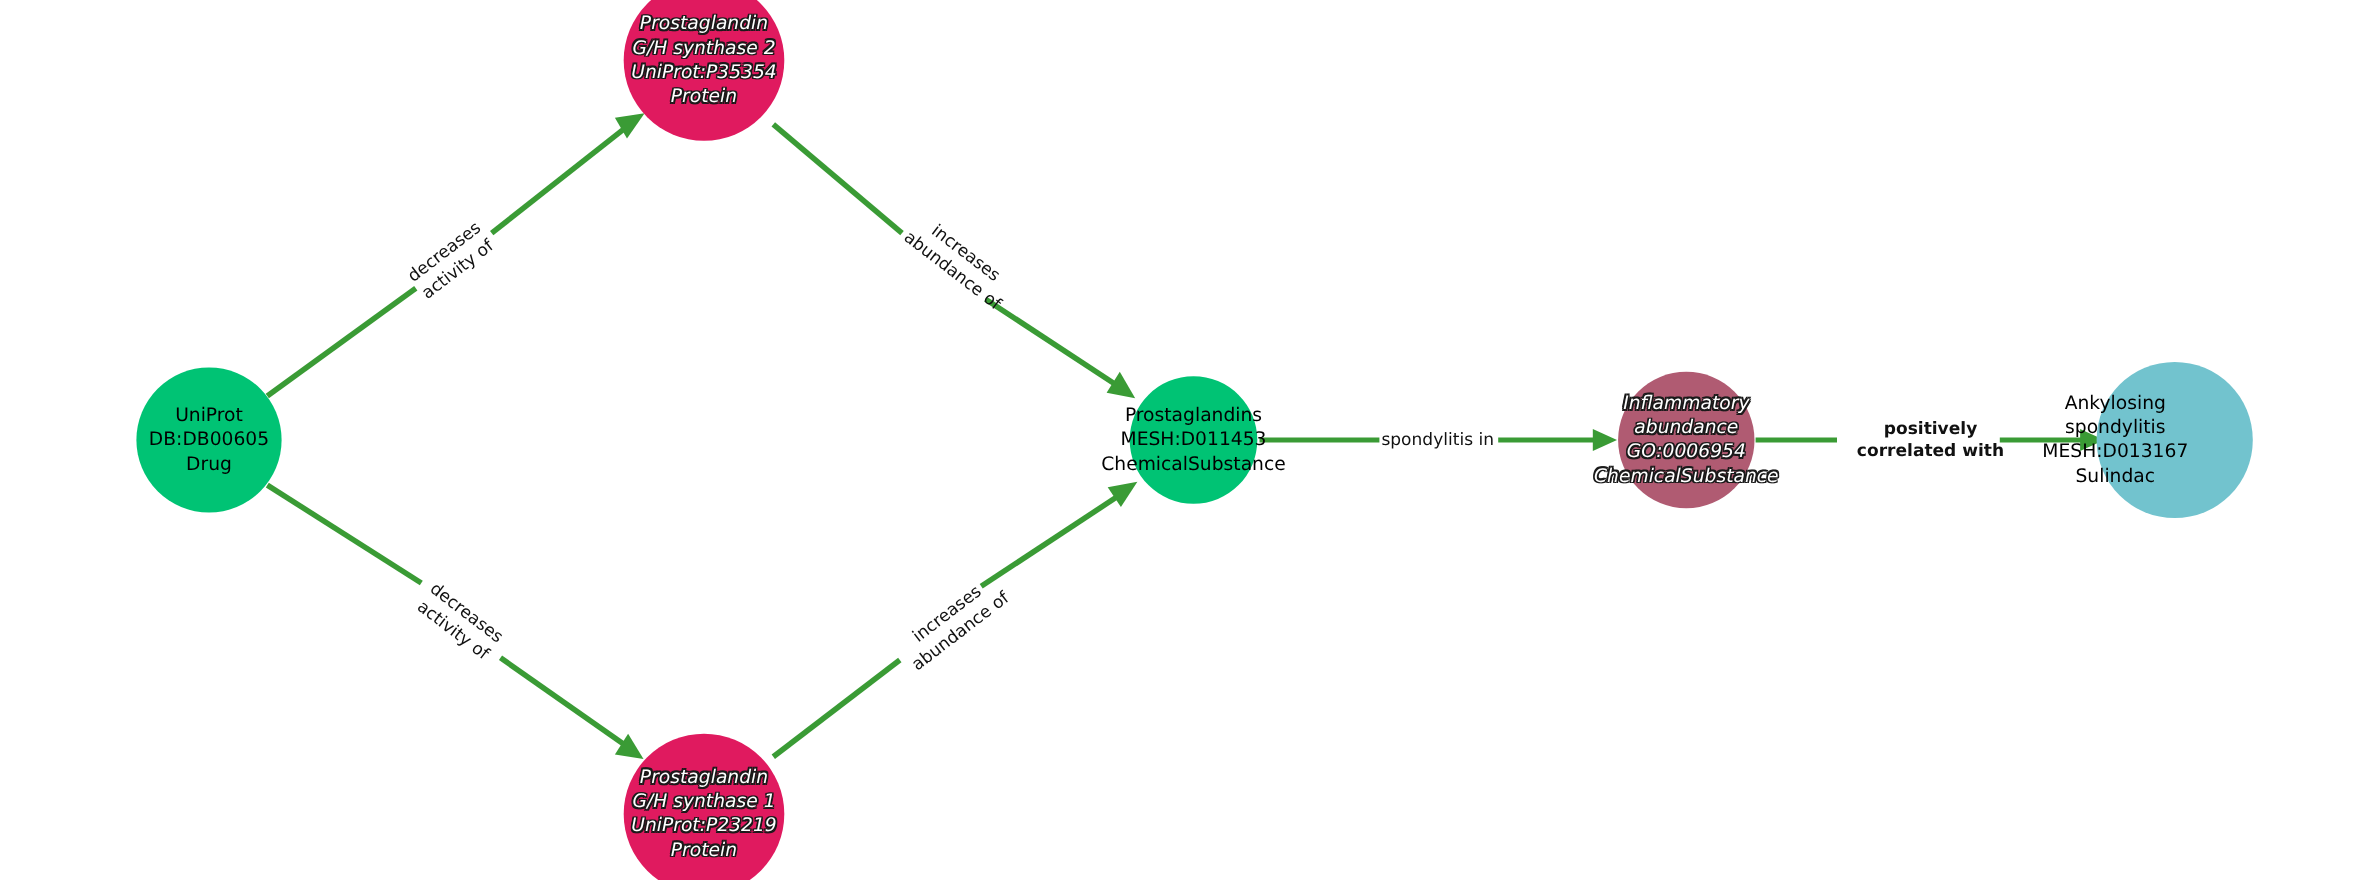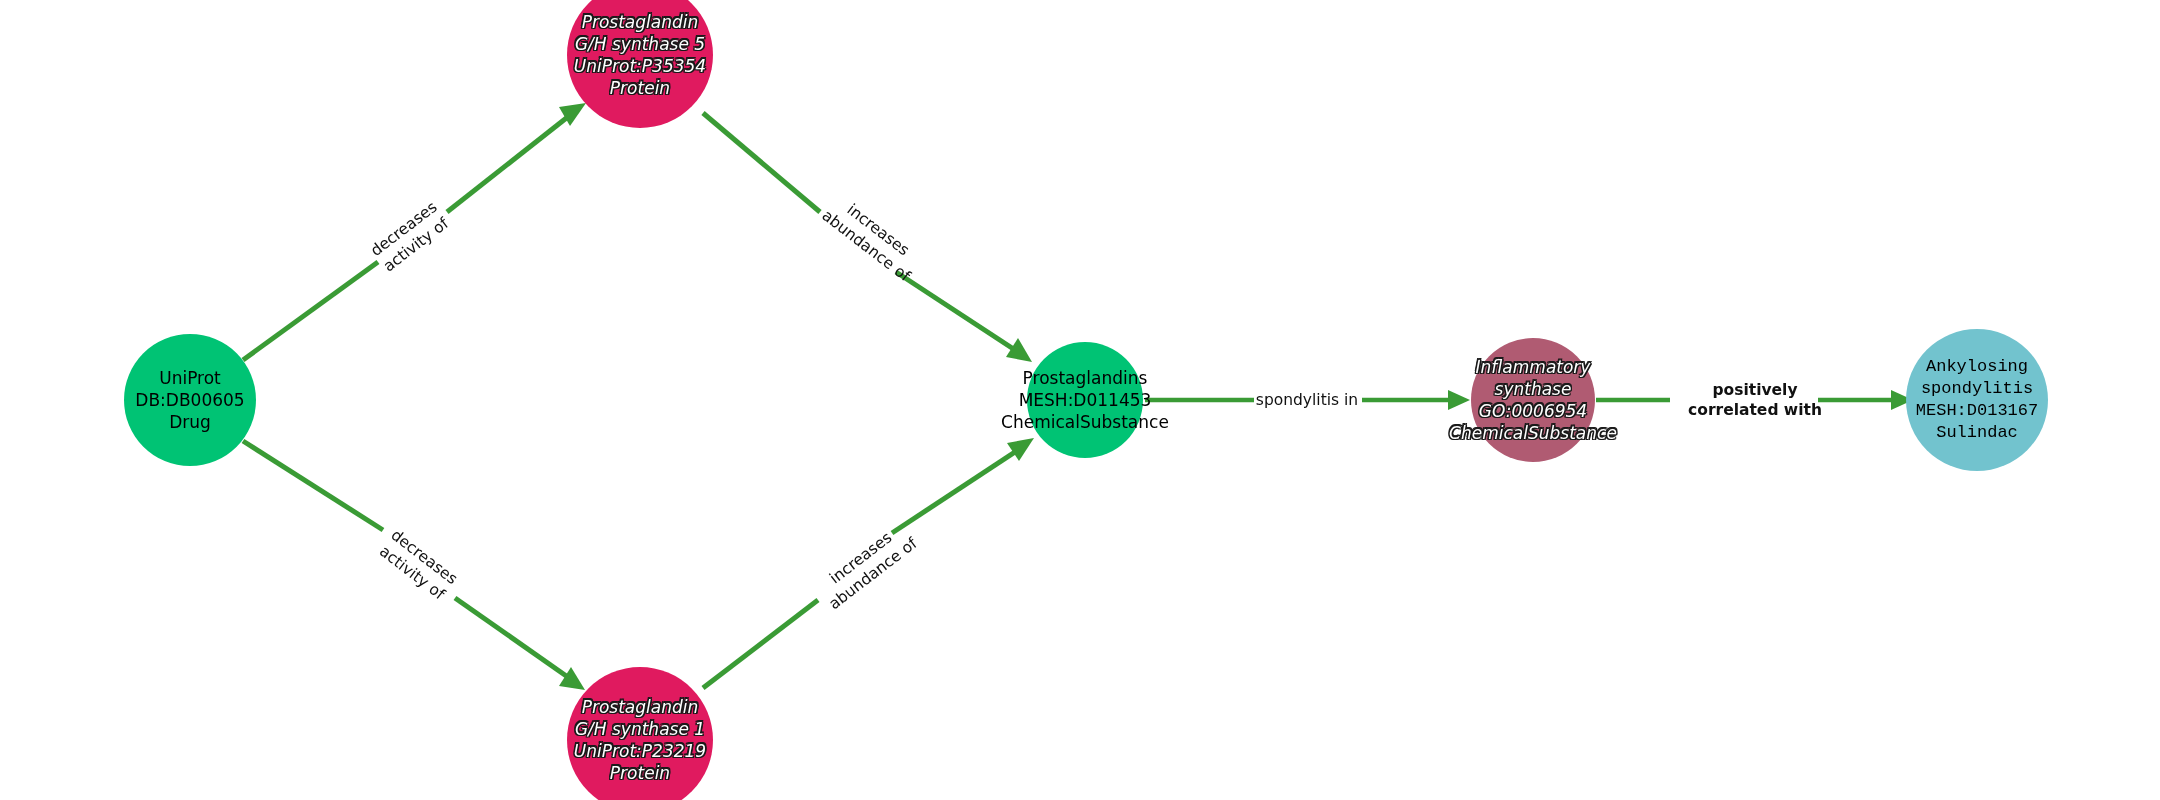--- a/index.html
+++ b/index.html
@@ -146,46 +146,46 @@
   </svg>
 
   <div class="node-label dark-txt" style="left:190px; top:400px;">
     <span class="ln">UniProt</span>
     <span class="ln">DB:DB00605</span>
     <span class="ln">Drug</span>
   </div>
 
   <div class="node-label light-txt" style="left:640px; top:55px;">
     <span class="ln">Prostaglandin</span>
-    <span class="ln">G/H synthase 5</span>
+    <span class="ln">G/H synthase 2</span>
     <span class="ln">UniProt:P35354</span>
     <span class="ln">Protein</span>
   </div>
 
   <div class="node-label light-txt" style="left:640px; top:740px;">
     <span class="ln">Prostaglandin</span>
     <span class="ln">G/H synthase 1</span>
     <span class="ln">UniProt:P23219</span>
     <span class="ln">Protein</span>
   </div>
 
   <div class="node-label dark-txt" style="left:1085px; top:400px;">
     <span class="ln">Prostaglandins</span>
     <span class="ln">MESH:D011453</span>
     <span class="ln">ChemicalSubstance</span>
   </div>
 
   <div class="node-label light-txt" style="left:1533px; top:400px;">
     <span class="ln">Inflammatory</span>
-    <span class="ln">synthase</span>
+    <span class="ln">abundance</span>
     <span class="ln">GO:0006954</span>
     <span class="ln">ChemicalSubstance</span>
   </div>
 
-  <div class="node-label dark-txt" style="left:1977px; top:400px;font-family:Liberation Mono, monospace;">
+  <div class="node-label dark-txt" style="left:1923px; top:400px;">
     <span class="ln">Ankylosing</span>
     <span class="ln">spondylitis</span>
     <span class="ln">MESH:D013167</span>
     <span class="ln">Sulindac</span>
   </div>
 
   <div class="edge-label rot-up" style="left:410px; top:237px;">
     <span class="ln">decreases</span>
     <span class="ln">activity of</span>
   </div>

